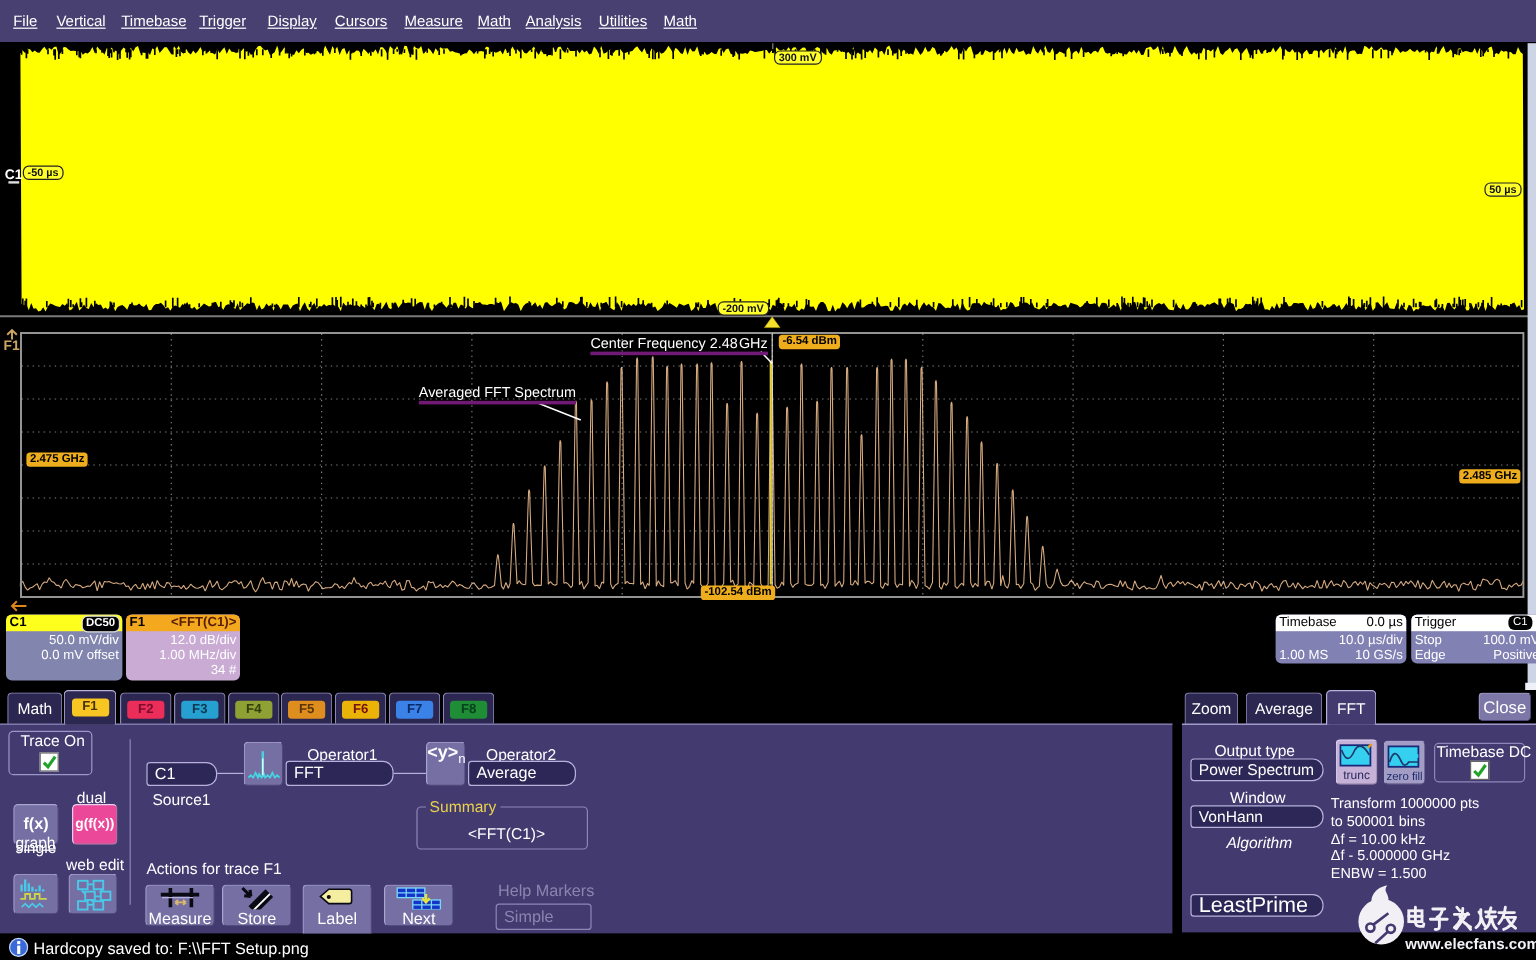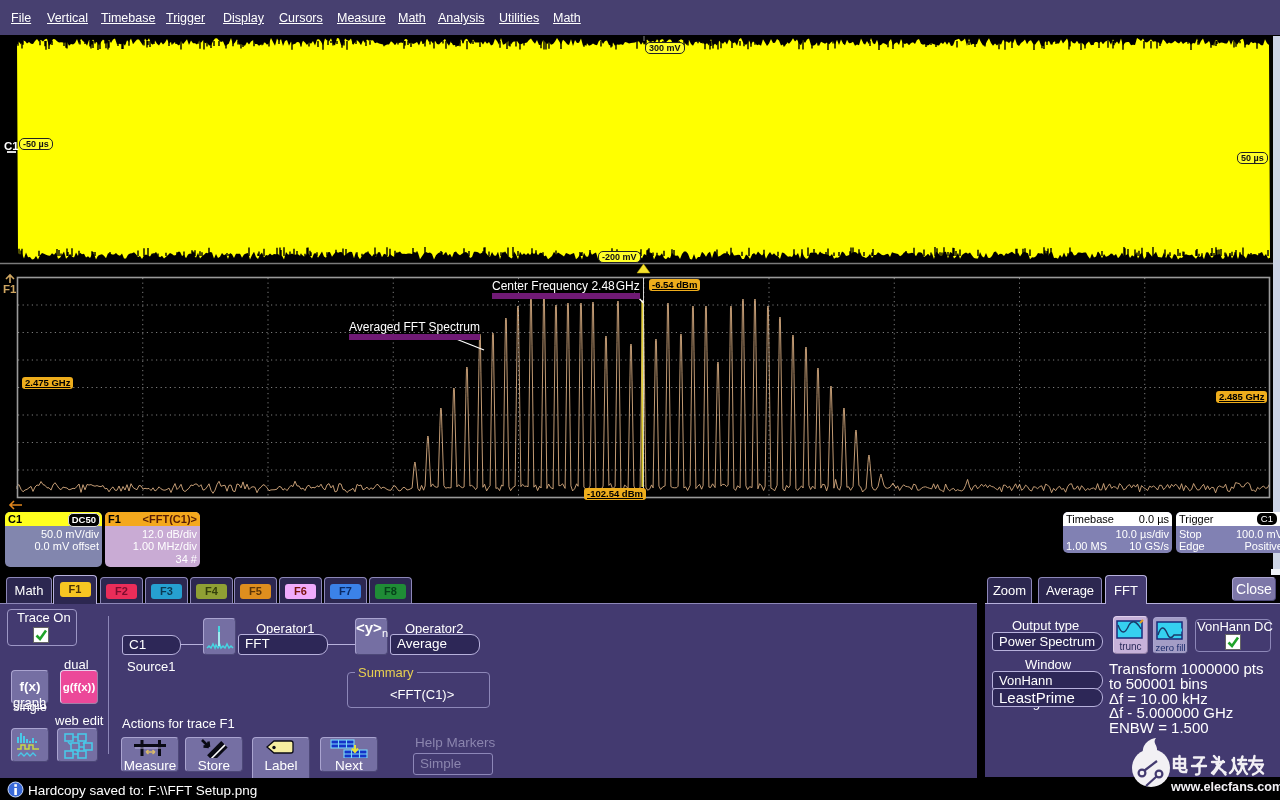--- a/index.html
+++ b/index.html
@@ -1,24 +1,24 @@
 <!DOCTYPE html>
 <html><head><meta charset="utf-8">
 <style>
 * { margin:0; padding:0; box-sizing:border-box; }
 html,body { width:1280px; height:800px; overflow:hidden; }
 body { background:#000; font-family:"Liberation Sans", sans-serif; position:relative; }
 .abs { position:absolute; }
 .menubar { left:0; top:0; width:1280px; height:35px; background:#474070; }
 .menubar span { position:absolute; top:11px; color:#fff; font-size:12.5px;text-decoration:underline; }
 .olabel { position:absolute; background:#eead1c; color:#000; font-size:9.5px; line-height:11.5px;
-  padding:0 3px; border-radius:3px; white-space:nowrap; font-weight:bold;text-decoration:underline; }
+  padding:0 3px; border-radius:3px; white-space:nowrap; font-weight:bold; }
 .ylabel { position:absolute; background:#ffff29; color:#111; font-size:9px; line-height:10px;
   padding:0 3px; border:1.2px solid #222; border-radius:5px; white-space:nowrap; font-weight:bold;}
-.anno { position:absolute; color:#fff; font-size:12px; border-bottom:6px solid #701a75; line-height:13px; white-space:nowrap;}
+.anno { position:absolute; color:#fff; font-size:12px; border-bottom:3px solid #701a75; line-height:13px; white-space:nowrap;}
 .panel { background:#433a70; }
 .dbox { position:absolute; border-radius:5px; overflow:hidden; font-size:11px; }
 .dhead { height:14px; line-height:14px; font-weight:bold; color:#000; padding:0 3px; position:relative;}
 .dbody { color:#fff; text-align:right; padding:1.5px 3px 0 3px; line-height:12.9px; }
 .tab { position:absolute; top:577px; height:27px; background:#2c2750; border:1px solid #8d87b8;
   border-bottom:none; border-radius:4px 4px 0 0; color:#fff; font-size:13px; text-align:center; }
 .fbadge { display:inline-block; margin-top:6px; width:31px; height:15px; line-height:15px; border-radius:3px;
   font-size:11px; font-weight:bold; color:#3a2d08; }
 .btn { position:absolute; background:#756fa3; border:1px solid; border-color:#aaa4d0 #4d4878 #4d4878 #aaa4d0;
   border-radius:4px; color:#fff; }
@@ -110,21 +110,21 @@
 <div class="dhead" style="background:#fff;font-weight:normal">Trigger<span style="position:absolute;right:9px;top:1.2px;background:#000;color:#fff;border-radius:5px;padding:0 4px;font-size:9.5px;line-height:11.5px">C1</span></div>
 <div class="dbody"><span style="float:left">Stop</span>100.0 mV<br><span style="float:left">Edge</span>Positive</div>
   </div>
 <div class="abs" style="left:0;top:575px;width:1280px;height:29px;background:#000"></div>
 <div class="tab" style="left:6px;width:46px;line-height:26px;">Math</div>
 <div class="tab" style="left:53px;width:44px;top:575px;height:29px;background:#433a70;border-color:#b7b1dc;z-index:5;background:#2c2750"><span class="fbadge" style="background:#f7c622;color:#4a3206">F1</span></div>
 <div class="tab" style="left:100px;width:43px;background:#2c2750"><span class="fbadge" style="background:#ea2d59;color:#7c0c2e">F2</span></div>
 <div class="tab" style="left:145px;width:43px;background:#2c2750"><span class="fbadge" style="background:#26a0d0;color:#0a3a54">F3</span></div>
 <div class="tab" style="left:190px;width:43px;background:#2c2750"><span class="fbadge" style="background:#8fa034;color:#333f0a">F4</span></div>
 <div class="tab" style="left:234px;width:43px;background:#2c2750"><span class="fbadge" style="background:#de8e1e;color:#5c3506">F5</span></div>
-<div class="tab" style="left:279px;width:43px;background:#2c2750"><span class="fbadge" style="background:#f0abfc;color:#79110a">F6</span></div>
+<div class="tab" style="left:279px;width:43px;background:#2c2750"><span class="fbadge" style="background:#eab308;color:#79110a">F6</span></div>
 <div class="tab" style="left:324px;width:43px;background:#2c2750"><span class="fbadge" style="background:#3b82e8;color:#0a2a66">F7</span></div>
 <div class="tab" style="left:369px;width:43px;background:#2c2750"><span class="fbadge" style="background:#1f8c36;color:#06421a">F8</span></div>
 <div class="tab" style="left:987px;width:45px;line-height:26px;">Zoom</div>
 <div class="tab" style="left:1038px;width:64px;line-height:26px;">Average</div>
 <div class="tab" style="left:1105px;width:42px;line-height:29px;top:575px;height:29px;background:#433a70;border-color:#b7b1dc;z-index:5">FFT</div>
 <div class="btn" style="left:1232px;top:577px;width:44px;height:24px;background:#7d77a8;font-size:14px;text-align:center;line-height:22px;border-radius:4px">Close</div>
 <div class="abs panel" style="left:0;top:603px;width:977px;height:175px;border-top:1px solid #8d87b8"></div>
 <div class="groupbox" style="left:7px;top:609px;width:70px;height:37px"></div>
 <div class="lab" style="left:17px;top:610px;">Trace On</div>
 <div class="cb" style="left:33px;top:627px;"><svg width="14" height="14">
@@ -198,43 +198,43 @@
       <path d="M26 7 v6 M23 10.5 l3 3.5 3 -3.5" stroke="#e8e23c" stroke-width="2" fill="none"></path>
     </svg><div style="margin-top:-3px">Next</div></div>
 <div class="glab" style="left:415px;top:735px;">Help Markers</div>
 <div class="abs" style="left:413px;top:753px;width:80px;height:22px;border:1px solid #8d87b8;border-radius:3px;color:#8b85ae;font-size:13.5px;line-height:20px;padding-left:6px">Simple</div>
 <div class="abs panel" style="left:985px;top:603px;width:295px;height:174px;border-top:1px solid #b7b1dc"></div>
 <div class="lab" style="left:1012px;top:618px;">Output type</div>
 <div class="combo" style="left:992px;top:632px;width:111px;height:19px;line-height:17px;font-size:13px">Power Spectrum</div>
 <div class="lab" style="left:1025px;top:657px;">Window</div>
 <div class="combo" style="left:992px;top:671px;width:111px;height:19px;line-height:17px;font-size:13px">VonHann</div>
 <div class="lab" style="left:1022px;top:695px;font-style:italic;">Algorithm</div>
-<div class="combo" style="left:992px;top:688px;width:111px;height:19px;line-height:17px;font-size:15px">LeastPrime</div>
+<div class="combo" style="left:992px;top:745px;width:111px;height:19px;line-height:17px;font-size:18px">LeastPrime</div>
 <div class="btn" style="left:1113px;top:616px;width:35px;height:38px;background:#c6b1d9;border-color:#e0d0ec #917fa5 #917fa5 #e0d0ec;text-align:center;overflow:hidden">
 <svg width="29" height="22" style="margin-top:2px;display:block;margin-left:2px">
       <rect x="1" y="2" width="25" height="17" fill="#35d0f0" stroke="#1a2a7a" stroke-width="1.5"></rect>
 <path d="M2 6 q5 14 11 0 q5 -8 12 4" stroke="#1a3a6a" stroke-width="1.4" fill="none"></path>
 <path d="M24 4 l3 -3" stroke="#e8a020" stroke-width="2"></path>
     </svg>
 <div style="color:#2a2a5a;font-size:10px;line-height:11px">trunc</div>
   </div>
 <div class="btn" style="left:1153px;top:617px;width:35px;height:37px;background:#a39dc6;text-align:center;overflow:hidden">
 <svg width="29" height="22" style="margin-top:2px;display:block;margin-left:2px">
       <rect x="1" y="2" width="25" height="17" fill="#35d0f0" stroke="#1a2a7a" stroke-width="1.5"></rect>
 <path d="M2 15 q4 -13 9 -2 q3 8 7 2 h8" stroke="#1a3a6a" stroke-width="1.4" fill="none"></path>
 <path d="M17 10 h9" stroke="#35d0f0" stroke-width="3"></path>
     </svg>
 <div style="color:#1a2a6a;font-size:9.5px;line-height:11px;white-space:nowrap">zero fill</div>
   </div>
 <div class="groupbox" style="left:1195px;top:619px;width:76px;height:33px;border-color:#8d87b8"></div>
-<div class="lab" style="left:1197px;top:619px;font-size:13px">VonHann DC</div>
+<div class="lab" style="left:1197px;top:619px;font-size:13px">Timebase DC</div>
 <div class="cb" style="left:1225px;top:634px;"><svg width="14" height="14">
       <path d="M2.5 7.5 L6 11 L12 2.5" stroke="#1fa329" stroke-width="2.6" fill="none"></path>
     </svg></div>
-<div class="lab" style="left:1109px;top:662px;line-height:14.8px;font-size:15px">Transform 1000000 pts<br>to 500001 bins<br>Δf = 10.00 kHz<br>Δf - 5.000000 GHz<br>ENBW = 1.500</div>
+<div class="lab" style="left:1109px;top:662px;line-height:14.8px;font-size:12px">Transform 1000000 pts<br>to 500001 bins<br>Δf = 10.00 kHz<br>Δf - 5.000000 GHz<br>ENBW = 1.500</div>
 <div class="abs" style="left:0;top:778px;width:1280px;height:22px;background:#000"></div>
 <svg class="abs" style="left:7px;top:781px" width="17" height="17">
 <circle cx="8.5" cy="8.5" r="7.5" fill="#3a6ad8" stroke="#c8d8f8" stroke-width="1"></circle>
 <rect x="7.3" y="3.2" width="2.6" height="2.6" fill="#fff"></rect>
     <rect x="7.3" y="7" width="2.6" height="7" fill="#fff"></rect>
   </svg>
 <div class="abs" style="left:28px;top:783px;color:#fff;font-size:13.5px">Hardcopy saved to: F:\\FFT Setup.png</div>
 <svg class="abs" style="left:1125px;top:735px" width="155" height="62" viewBox="0 0 155 62">
 <g fill="#f2f0f4">
 <circle cx="26" cy="33" r="19"></circle>

